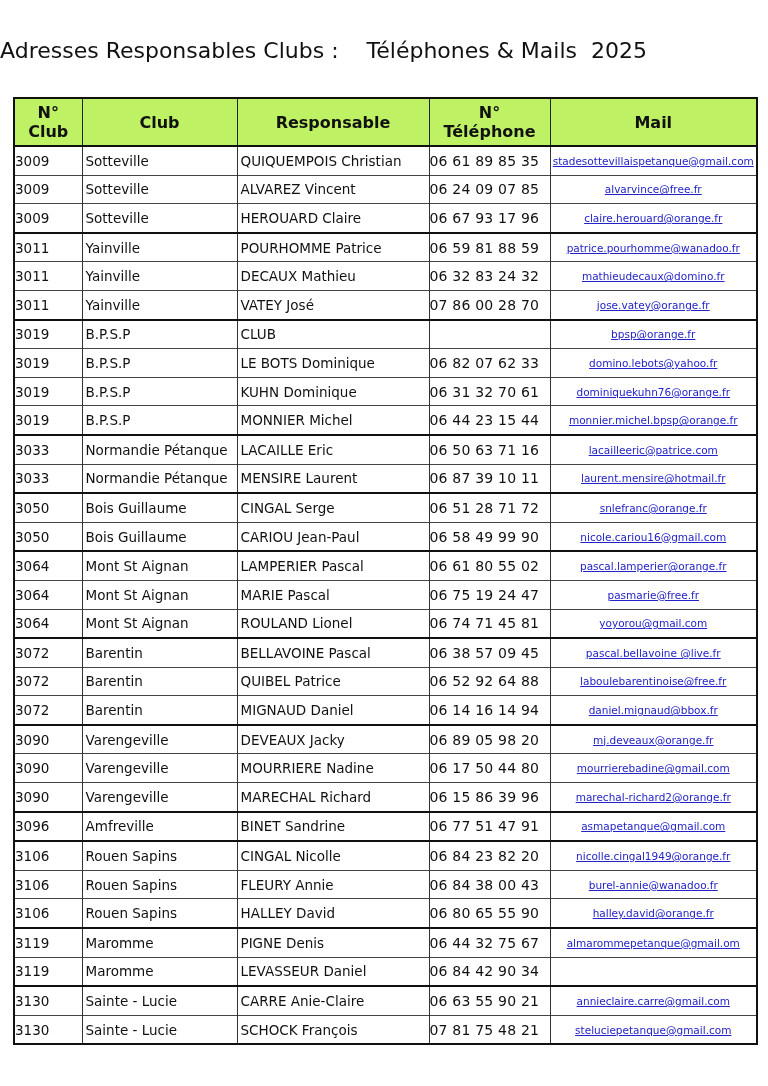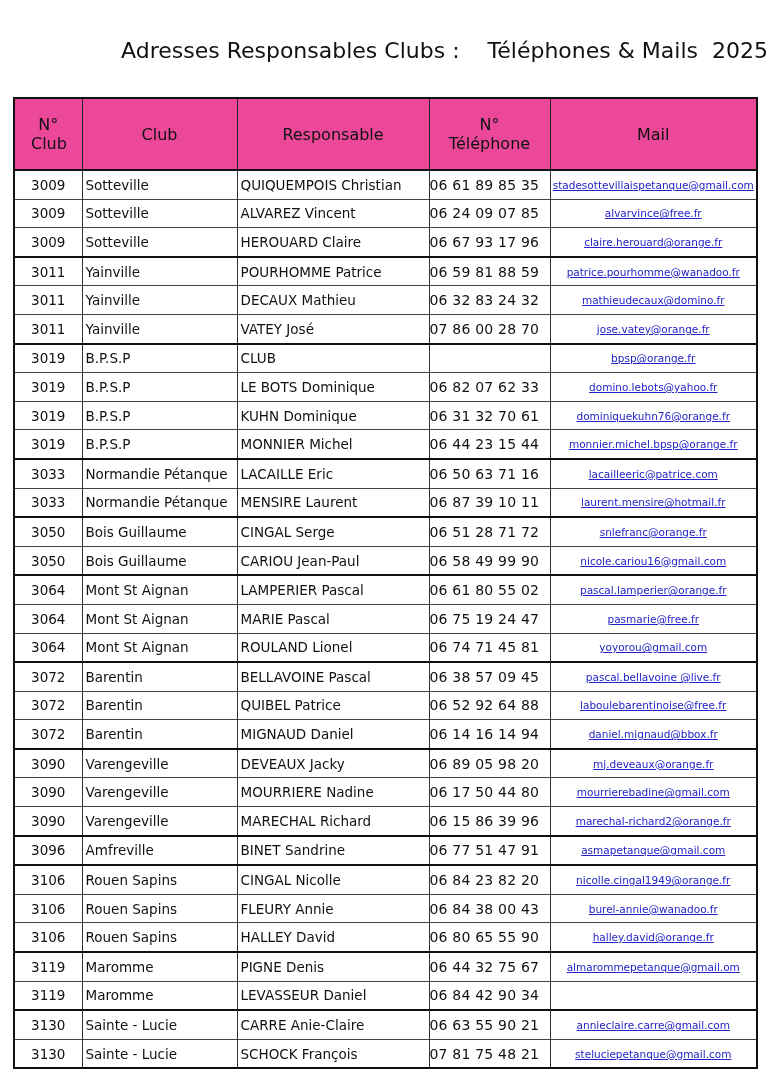--- a/index.html
+++ b/index.html
@@ -1,29 +1,29 @@
 <!DOCTYPE html>
 <html><head>
 <meta charset="utf-8">
 <style>
   html, body { margin: 0; padding: 0; background: #ffffff; }
   body { width: 768px; height: 1086px; position: relative; overflow: hidden;
          font-family: "DejaVu Sans", sans-serif; color: #111; }
-  .title { position: absolute; top: 38px; left: 0; width: 768px; text-align: right;
+  .title { position: absolute; top: 38px; left: 0; width: 768px; text-align: left;
            font-size: 22px; letter-spacing: 0px; color: #111; white-space: pre; }
   table { position: absolute; left: 13px; top: 97px; width: 743px;
           border-collapse: collapse; border: 2.5px solid #111; table-layout: fixed; }
   col.c1 { width: 68px; } col.c2 { width: 155px; } col.c3 { width: 192px; }
   col.c4 { width: 121px; } col.c5 { width: 207px; }
-  th { background: #ec4899; font-weight: normal; font-size: 16px; height: 30px;
-       border: 1.5px solid #222; border-bottom: 2.5px solid #111; padding: 16px; }
+  th { background: #bef264; font-weight: bold; font-size: 16px; height: 30px;
+       border: 1.5px solid #222; border-bottom: 2.5px solid #111; padding: 4px; }
   td { height: 27.6px; border-left: 1.5px solid #333; border-right: 1.5px solid #333;
        border-top: 1px solid #444; padding: 0; font-size: 13.5px; white-space: nowrap; overflow: hidden; }
   tr.grp td { border-top: 2.5px solid #111; }
-  td.num { text-align: center; }
+  td.num { text-align: left; }
   td.club, td.resp { padding-left: 3px; text-align: left; }
   td.tel { text-align: left; font-size: 14px; letter-spacing: 0.2px; }
   td.mail { text-align: center; font-size: 10.5px; }
   td.mail a { color: #2323c8; text-decoration: underline; }
 </style>
 </head>
 <body>
 
 <div class="title">Adresses Responsables Clubs :    Téléphones &amp; Mails  2025</div>
 

